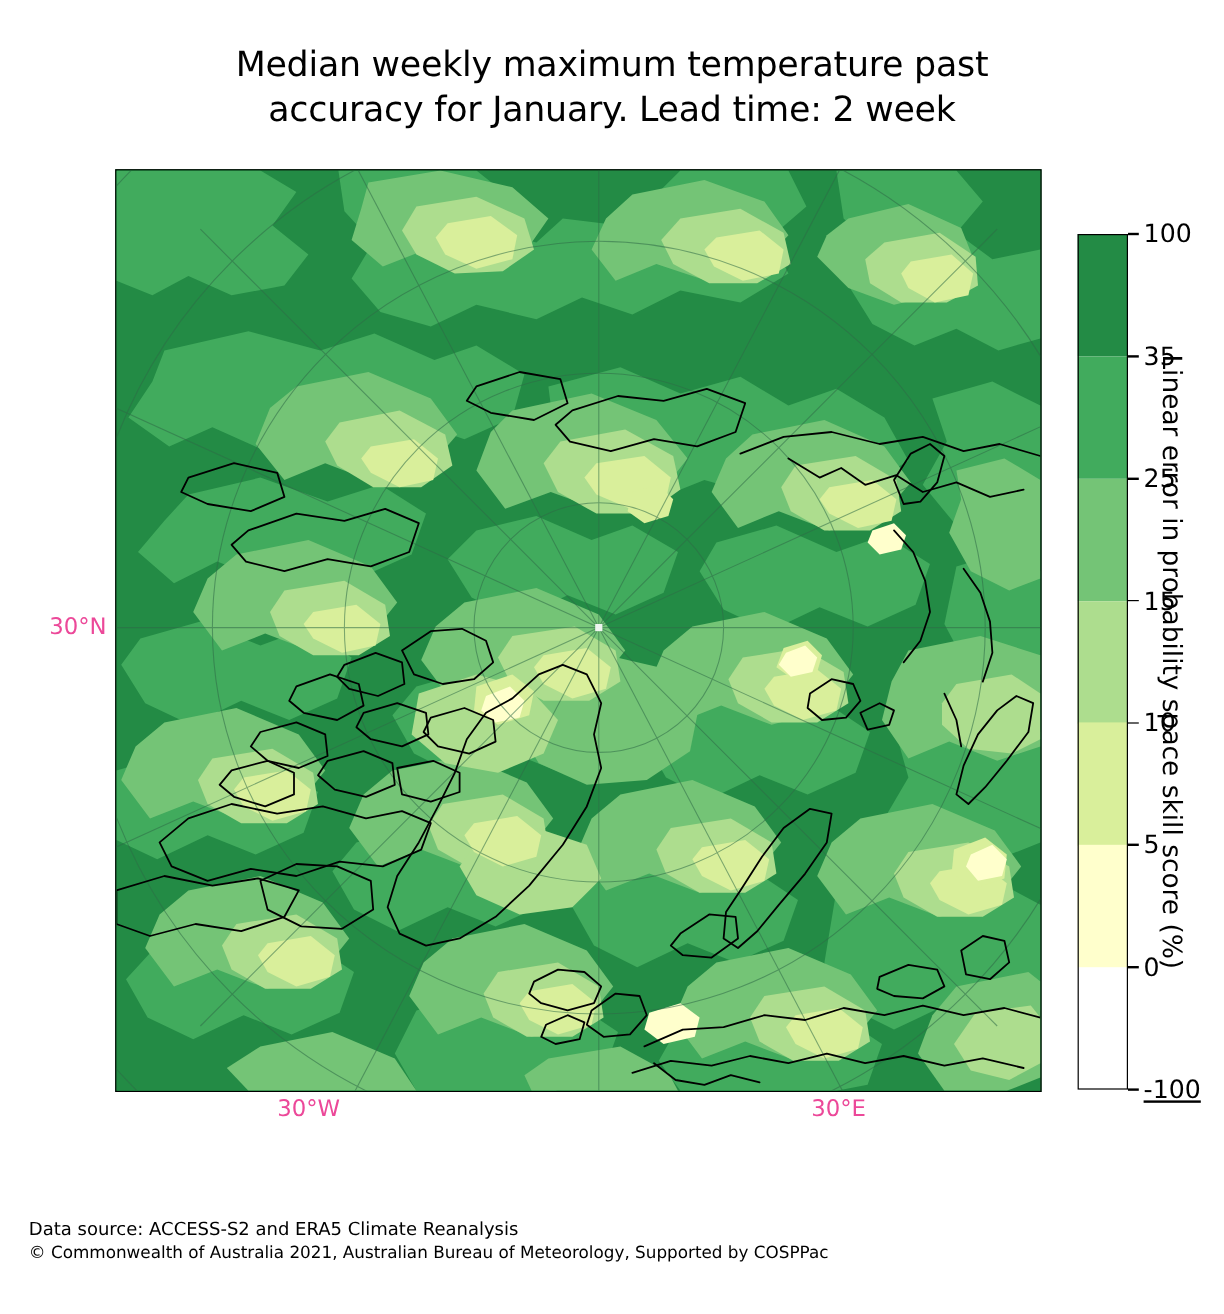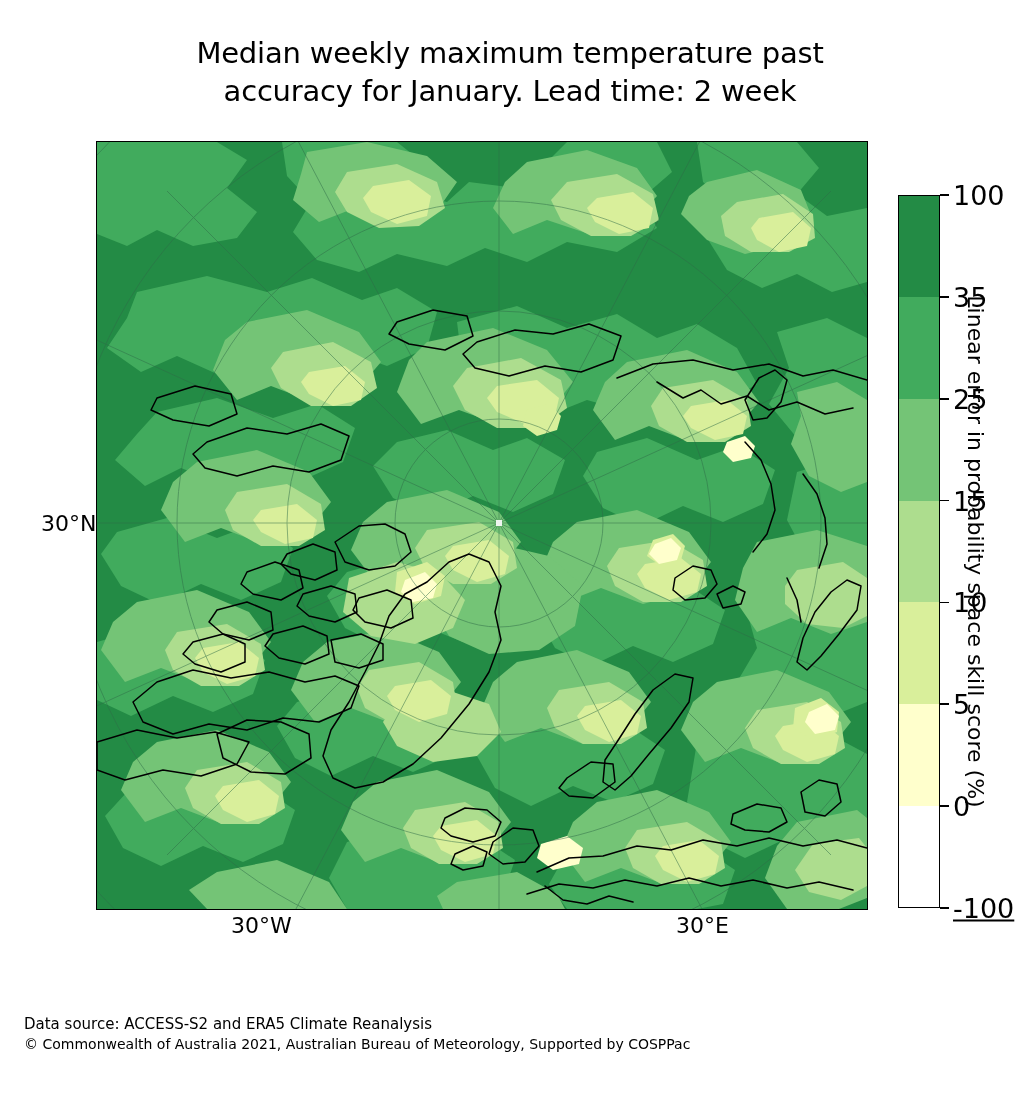--- a/index.html
+++ b/index.html
@@ -19,33 +19,33 @@
 
   
   .map-panel{
     position:absolute;left:96px;top:141px;width:770px;height:767px;
     overflow:hidden;background:#238B45;
     border:1px solid #000;box-sizing:content-box;
   }
   .map-panel svg{display:block;}
 
   
-  .tick-label{position:absolute;font-size:22px;color:#000000;white-space:nowrap;}
+  .tick-label{position:absolute;font-size:19px;color:#ec4899;white-space:nowrap;}
   .tick-lat-30n{left:41px;top:511px;}
   .tick-lon-30w{left:231px;top:913px;}
   .tick-lon-30e{left:676px;top:913px;}
 
   
   .cbar-wrap{position:absolute;left:898px;top:195px;width:42px;height:713px;}
   .cbar-frame{position:absolute;left:0;top:0;width:42px;height:713px;
       border:1.6px solid #000;box-sizing:border-box;}
   .cbar-band{position:absolute;left:0;width:42px;}
   .cbar-ticks{position:absolute;left:898px;top:195px;width:122px;height:713px;}
   .cb-tick{position:absolute;left:42px;width:9px;height:1.8px;background:#000;}
-  .cb-tick-label{position:absolute;left:55px;font-size:27px;color:#000;
+  .cb-tick-label{position:absolute;left:55px;font-size:21px;color:#000;
       transform:translateY(-50%);white-space:nowrap;}
 
   .cbar-axis-title{
     position:absolute;left:955px;top:195px;width:713px;height:42px;
     transform-origin:0 0;transform:rotate(90deg) translateY(-100%);
     display:flex;align-items:center;justify-content:center;
     font-size:22px;color:#000;white-space:nowrap;
   }
 
   

